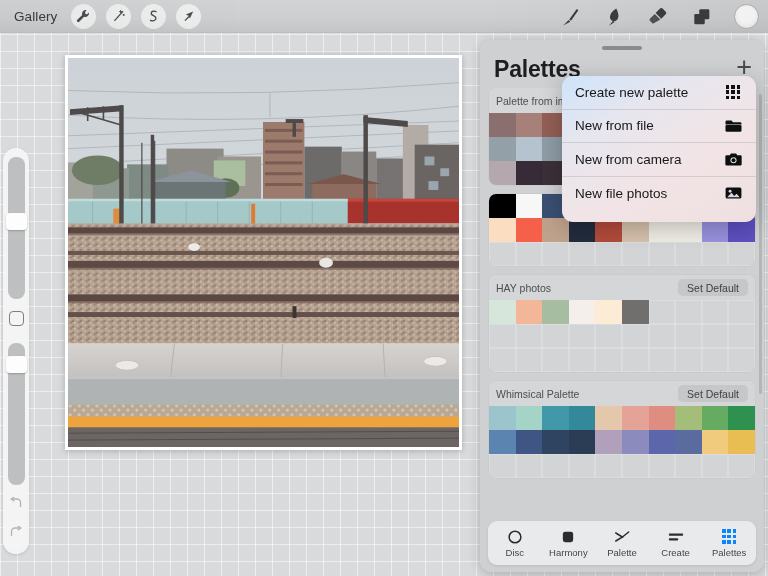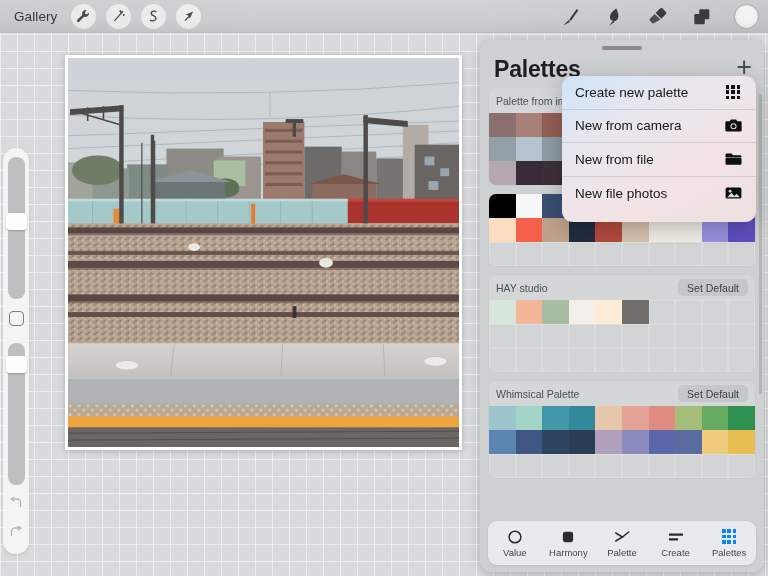--- a/index.html
+++ b/index.html
@@ -471,21 +471,21 @@
             <div class="swatch empty"></div>
             <div class="swatch empty"></div>
             <div class="swatch empty"></div>
             <div class="swatch empty"></div>
             <div class="swatch empty"></div>
             <div class="swatch empty"></div>
           </div>
         </div>
         <div class="palette-card">
           <div class="palette-card-head">
-            <span class="palette-name">HAY studio</span>
+            <span class="palette-name">HAY photos</span>
             <span class="set-default-btn">Set Default</span>
           </div>
           <div class="swatch-grid">
             <div class="swatch" style="background: rgb(214, 230, 218);"></div>
             <div class="swatch" style="background: rgb(243, 182, 153);"></div>
             <div class="swatch" style="background: rgb(167, 189, 161);"></div>
             <div class="swatch" style="background: rgb(244, 239, 234);"></div>
             <div class="swatch" style="background: rgb(253, 236, 213);"></div>
             <div class="swatch" style="background: rgb(112, 111, 109);"></div>
             <div class="swatch empty"></div>
@@ -556,21 +556,21 @@
     <div id="panel-scrollbar"></div>
   </div>
 
   <div id="palette-tabbar">
       <div class="tab-item">
         <div class="tab-icon">
           <svg width="16" height="16" viewBox="0 0 18 18" fill="none" stroke="#2b2c2e" stroke-width="1.7">
             <circle cx="9" cy="9" r="6.6"></circle>
           </svg>
         </div>
-        <div class="tab-label">Value</div>
+        <div class="tab-label">Disc</div>
       </div>
       <div class="tab-item">
         <div class="tab-icon">
           <svg width="16" height="16" viewBox="0 0 18 18" fill="#2b2c2e">
             <rect x="3.2" y="3.2" width="11.6" height="11.6" rx="2.6"></rect>
           </svg>
         </div>
         <div class="tab-label">Harmony</div>
       </div>
       <div class="tab-item">
@@ -618,42 +618,42 @@
           <i></i>
           <i></i>
           <i></i>
           <i></i>
           <i></i>
           <i></i>
           <i></i>
           <i></i>
           <i></i>
         </div>
+      </span>
+    </div>
+    <div class="menu-item">
+      <span class="menu-label">New from file</span>
+      <span class="menu-icon">
+        <svg width="17" height="14" viewBox="0 0 20 16" fill="#0d0e10">
+          <path d="M0.6 3 A1.6 1.6 0 0 1 2.2 1.4 H7.6 L9.4 3.6 H17.8 A1.6 1.6 0 0 1 19.4 5.2 V6.2 H0.6 Z"></path>
+          <rect x="0.6" y="6.8" width="18.8" height="7.9" rx="1.5"></rect>
+        </svg>
       </span>
     </div>
     <div class="menu-item">
       <span class="menu-label">New from camera</span>
       <span class="menu-icon">
         <svg width="17" height="15" viewBox="0 0 20 17" fill="#0d0e10">
           <path d="M7 1.4 L13 1.4 L14.4 3.4 L18 3.4 A1.6 1.6 0 0 1 19.6 5 V14 A1.6 1.6 0 0 1 18 15.6 H2 A1.6 1.6 0 0 1 0.4 14 V5 A1.6 1.6 0 0 1 2 3.4 H5.6 Z"></path>
           <circle cx="10" cy="9.4" r="3.6" fill="#d8d6dc"></circle>
           <circle cx="10" cy="9.4" r="2.3" fill="#0d0e10"></circle>
         </svg>
       </span>
     </div>
     <div class="menu-item">
-      <span class="menu-label">New from file</span>
-      <span class="menu-icon">
-        <svg width="17" height="14" viewBox="0 0 20 16" fill="#0d0e10">
-          <path d="M0.6 3 A1.6 1.6 0 0 1 2.2 1.4 H7.6 L9.4 3.6 H17.8 A1.6 1.6 0 0 1 19.4 5.2 V6.2 H0.6 Z"></path>
-          <rect x="0.6" y="6.8" width="18.8" height="7.9" rx="1.5"></rect>
-        </svg>
-      </span>
-    </div>
-    <div class="menu-item">
       <span class="menu-label">New file photos</span>
       <span class="menu-icon">
         <svg width="17" height="14" viewBox="0 0 20 16" fill="#0d0e10">
           <rect x="0.7" y="1.6" width="18.6" height="12.8" rx="1.8"></rect>
           <circle cx="6" cy="5.9" r="1.7" fill="#d8d6dc"></circle>
           <path d="M2.6 13 L7.6 7.6 L11 11.4 L13.6 8.8 L17.4 13 Z" fill="#d8d6dc"></path>
         </svg>
       </span>
     </div>
   </div>

